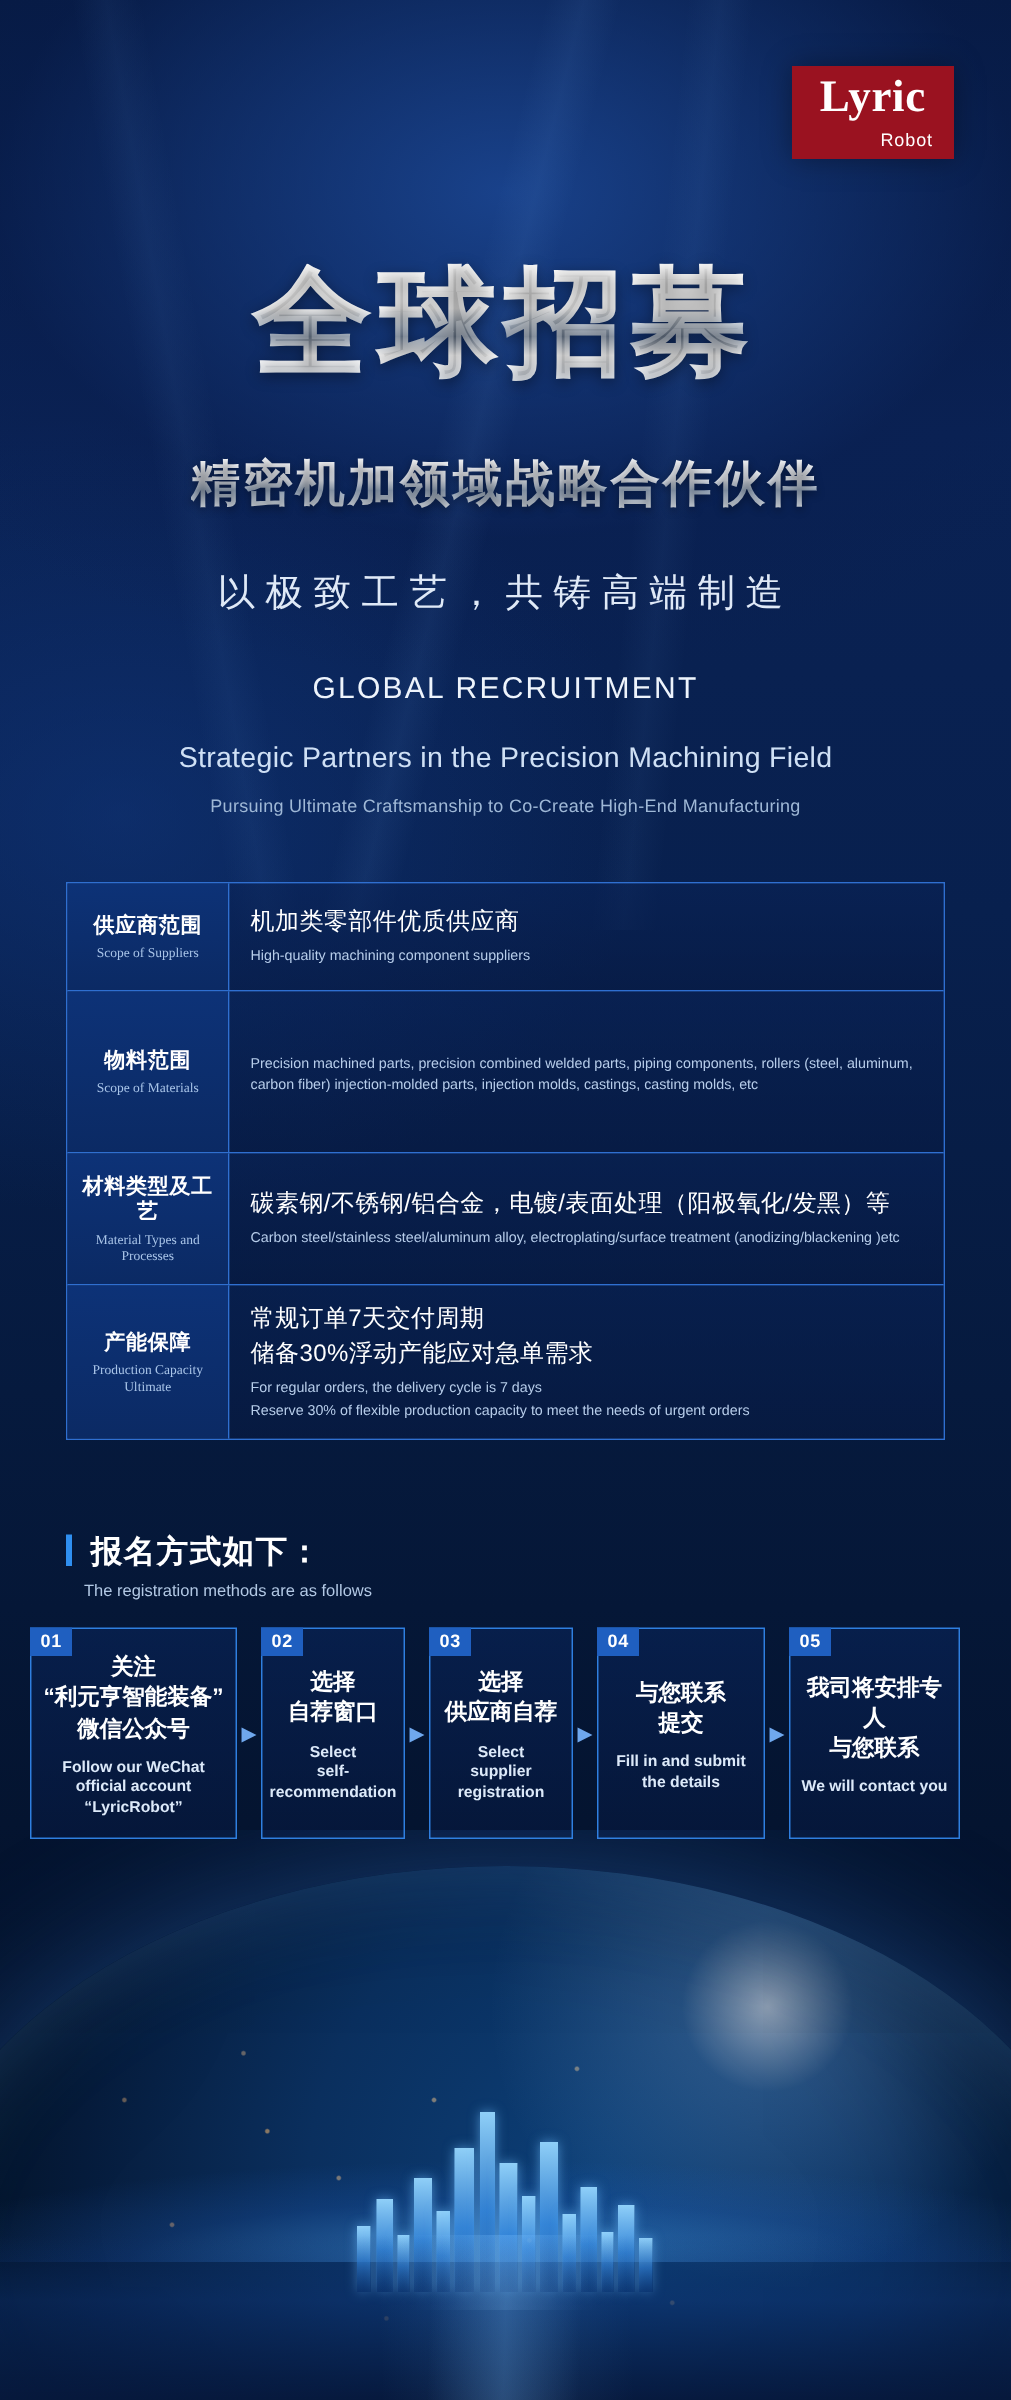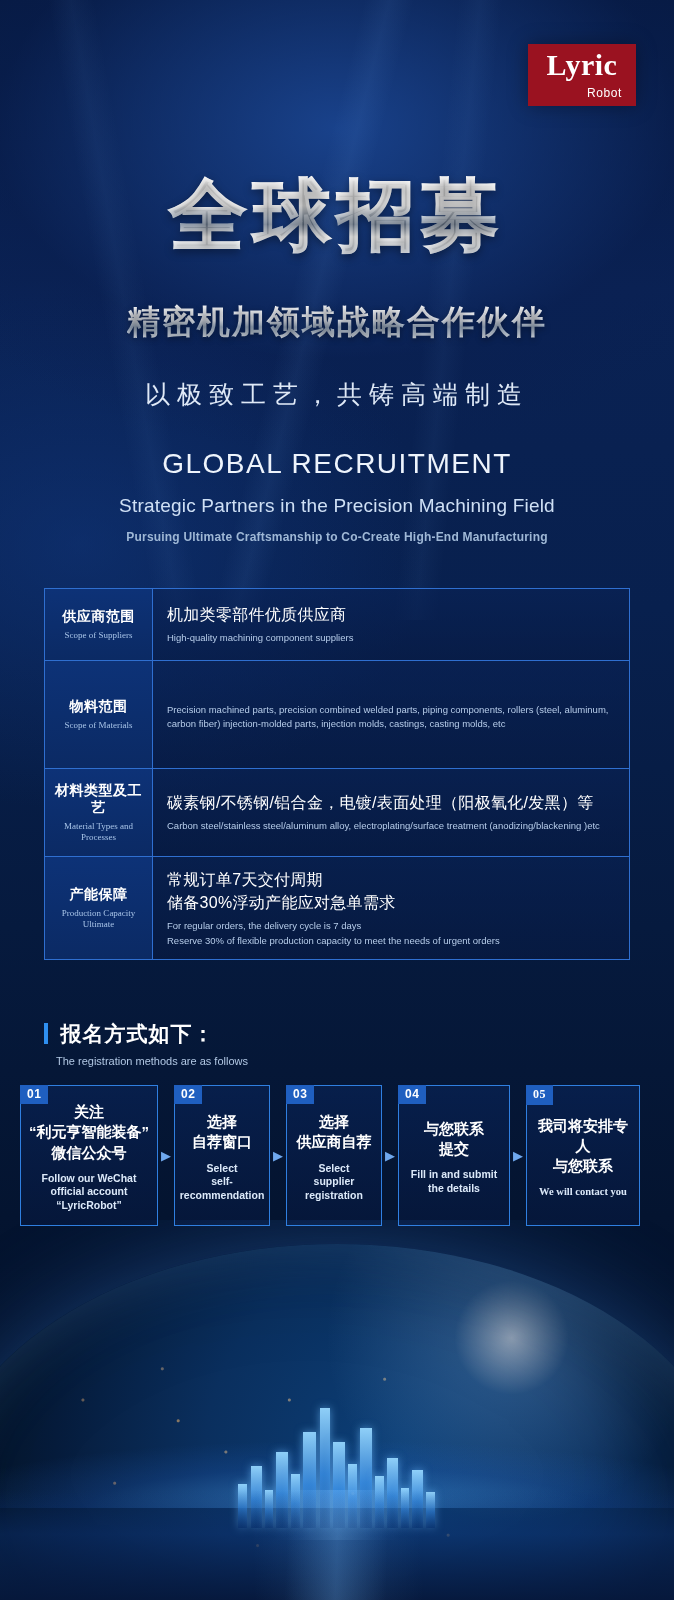--- a/index.html
+++ b/index.html
@@ -74,29 +74,29 @@
     background:linear-gradient(180deg,#ffffff 0%,#e9eef7 45%,#9fb0c6 60%,#ffffff 100%);
     -webkit-background-clip:text; background-clip:text; color:transparent;
     text-shadow:0 2px 6px rgba(0,0,0,0.4);
   }
   .tagline-cn {
     position:absolute; left:0; top:378px; width:674px; text-align:center;
     font-size:25px; letter-spacing:7px; color:#dfe9f7; font-weight:400;
   }
   .en-main {
     position:absolute; left:0; top:448px; width:674px; text-align:center;
-    font-size:28px; letter-spacing:1.5px; color:#eef4fc; font-weight:400;
+    font-size:20px; letter-spacing:1.5px; color:#eef4fc; font-weight:400;
   }
   .en-sub {
     position:absolute; left:0; top:495px; width:674px; text-align:center;
     font-size:19px; letter-spacing:0.2px; color:#cfe0f5; font-weight:400;
   }
   .en-sub2 {
     position:absolute; left:0; top:530px; width:674px; text-align:center;
-    font-size:12px; letter-spacing:0.2px; color:#9fb8d6; font-weight:700;
+    font-size:12px; letter-spacing:0.2px; color:#9fb8d6; font-weight:400;
   }
   
   .table {
     position:absolute; left:44px; top:588px; width:586px;
     border:1px solid #2f6fd0;
   }
   .trow { display:flex; border-bottom:1px solid #2f6fd0; }
   .trow:last-child { border-bottom:none; }
   .tlabel {
     width:108px; flex:0 0 108px;
@@ -136,21 +136,21 @@
   }
   .step {
     position:relative;
     border:1px solid #2f7fe0;
     background:linear-gradient(180deg, rgba(8,34,84,0.7) 0%, rgba(6,24,62,0.7) 100%);
     padding:16px 6px 12px;
     text-align:center;
     display:flex; flex-direction:column; align-items:center; justify-content:center;
     min-height:124px;
   }
-  .s1 { width:138px; } .s2 { width:96px; } .s3 { width:96px; } .s4 { width:112px; } .s5 { width:114px;font-family:Liberation Serif, serif; }
+  .s1 { width:138px; } .s2 { width:96px; } .s3 { width:96px; } .s4 { width:112px; } .s5 { width:114px; }
   .step .num {
     position:absolute; left:-1px; top:-1px;
     background:#1f5fc0; color:#ffffff;
     font-size:12px; font-weight:700;
     padding:2px 7px 3px;
     letter-spacing:0.5px;
   }
   .step .cn { font-size:15px; font-weight:700; color:#ffffff; line-height:1.35; }
   .step .en { font-size:10.5px; font-weight:700; color:#dce9f9; line-height:1.3; margin-top:9px; }
   .arrow {

